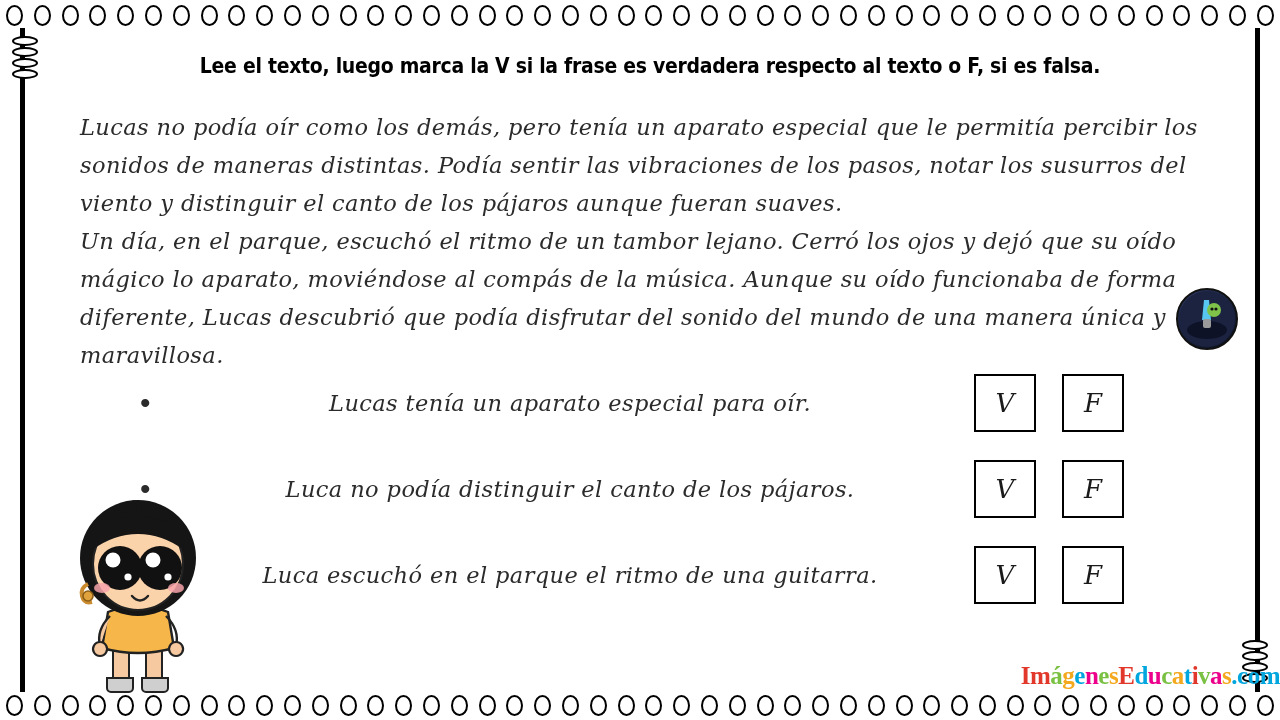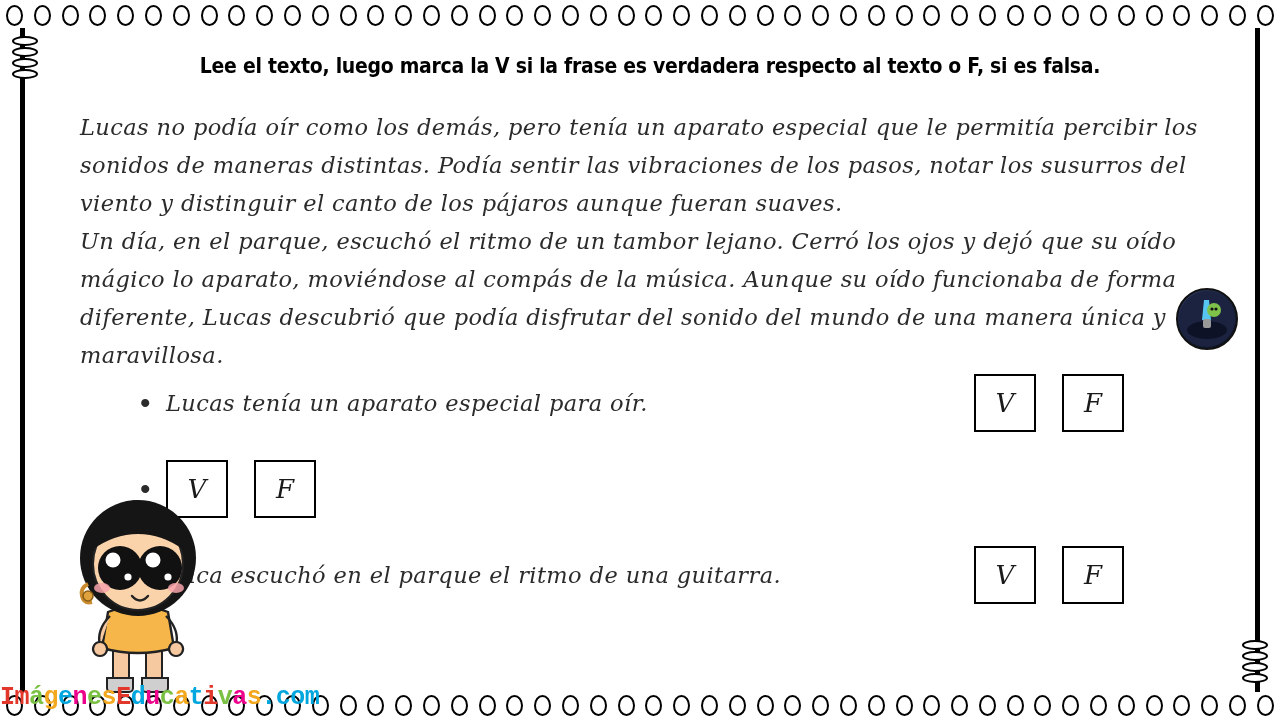--- a/index.html
+++ b/index.html
@@ -141,20 +141,21 @@
     text-align: left;
     flex: 0 0 auto;
   }
   .q-text {
     flex: 1 1 auto;
     font-family: "DejaVu Serif", serif;
     font-style: italic;
     font-size: 22.5px;
     color: #2b2b2b;
     letter-spacing: 0.4px;
+    text-align: center;
   }
   .q-boxes {
     flex: 0 0 auto;
     display: flex;
     gap: 26px;
     margin-right: 6px;
   }
   .box {
     width: 62px;
     height: 58px;
@@ -168,23 +169,23 @@
     color: #1a1a1a;
     background: #fff;
     box-sizing: border-box;
   }
 
   
   .footer-logo {
     position: absolute;
     left: 0;
     right: 0;
-    bottom: 8px;
-    text-align: left;
-    font-family: Liberation Mono, monospace;
+    bottom: 30px;
+    text-align: right;
+    font-family: Liberation Serif, serif;
     font-weight: bold;
     font-size: 25px;
     letter-spacing: -0.5px;
   }
   .footer-logo span { display: inline-block; }
 
   
   .girl {
     position: absolute;
     left: 58px;
@@ -357,20 +358,21 @@
       <div class="q-bullet">•</div>
       <div class="q-text">Lucas tenía un aparato especial para oír.</div>
       <div class="q-boxes">
         <div class="box">V</div>
         <div class="box">F</div>
       </div>
     </div>
 
     <div class="q-row">
       <div class="q-bullet">•</div>
+      <div class="q-text">Luca no podía distinguir el canto de los pájaros.</div>
       <div class="q-boxes">
         <div class="box">V</div>
         <div class="box">F</div>
       </div>
     </div>
 
     <div class="q-row">
       <div class="q-bullet">•</div>
       <div class="q-text">Luca escuchó en el parque el ritmo de una guitarra.</div>
       <div class="q-boxes">

